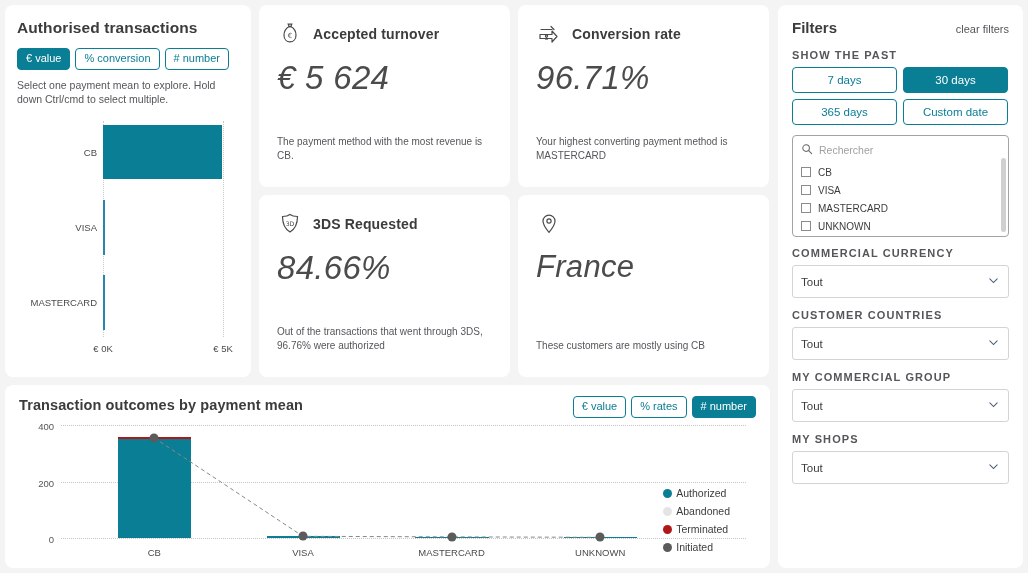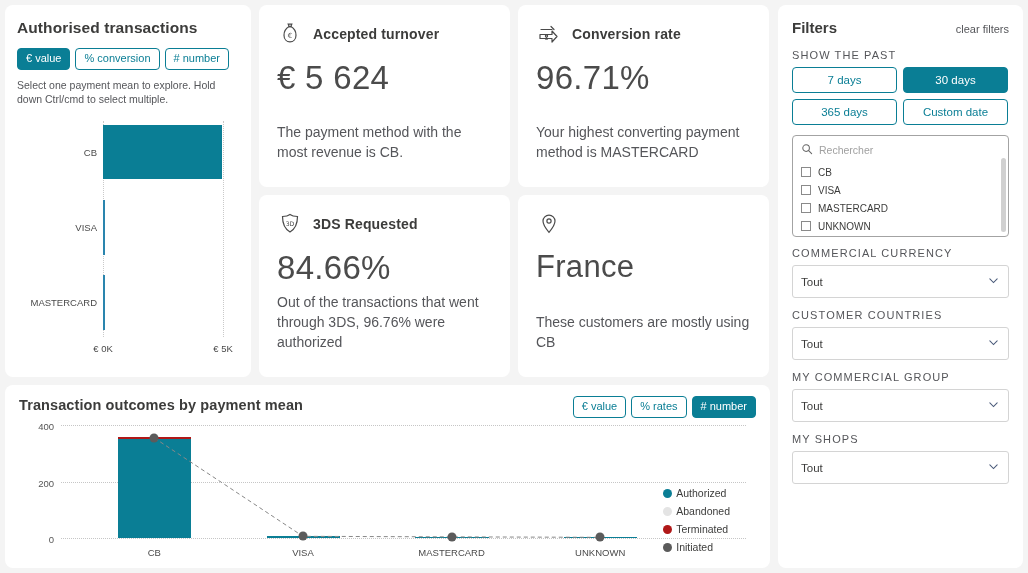--- a/index.html
+++ b/index.html
@@ -63,25 +63,25 @@
 
   
   .kpi-col { display: flex; flex-direction: column; gap: 8px; width: 251px; }
   .kpi-card { height: 182px; padding: 16px 18px; display: flex; flex-direction: column; }
   .kpi-head { display: flex; align-items: center; gap: 10px; margin-bottom: 14px; }
   .kpi-head .kpi-icon { width: 26px; height: 26px; flex: 0 0 26px; color: #4a4a4a; }
   .kpi-head .kpi-icon svg { display: block; width: 26px; height: 26px; }
   .kpi-title { font-size: 14px; font-weight: bold; color: #3c3c3b; letter-spacing: .15px; }
   .kpi-value {
     font-size: 33px; color: #4b4b4b; font-weight: normal;
-    line-height: 1.05; letter-spacing: .3px;
+    line-height: 1.05; letter-spacing: .3px; font-style: italic;
   }
   .kpi-value.country { font-size: 31px; }
   .kpi-sub {
-    margin-top: auto; font-size: 14px; color: #55565a; line-height: 1.42;
+    margin-top: auto; font-size: 10px; color: #55565a; line-height: 1.42;
     padding-bottom: 8px;
   }
 
   
   .outcomes-card { height: 183px; padding: 12px 14px 8px 14px; position: relative; }
   .outcomes-title {
     font-size: 14.5px; font-weight: bold; color: #3c3c3b; letter-spacing: .1px;
   }
   .outcomes-toggles { position: absolute; right: 14px; top: 11px; display: flex; gap: 5px; }
   .vchart { position: absolute; left: 14px; right: 14px; top: 40px; bottom: 6px; }
@@ -113,21 +113,21 @@
 
   
   .filters {
     width: 245px; padding: 14px 14px 10px 14px;
     display: flex; flex-direction: column;
   }
   .filters-head { display: flex; align-items: baseline; justify-content: space-between; margin-bottom: 13px; }
   .filters-title { font-size: 15px; font-weight: bold; color: #3c3c3b; }
   .clear-filters { font-size: 11px; color: #55565a; cursor: pointer; }
   .filter-label {
-    font-size: 11px; font-weight: normal; color: #55565a;
+    font-size: 11px; font-weight: bold; color: #55565a;
     letter-spacing: 1.1px; margin-bottom: 6px;
   }
   .daybtns { display: flex; flex-wrap: wrap; gap: 6px; margin-bottom: 10px; }
   .daybtn {
     width: 105px; text-align: center;
     border: 1px solid #0a7e95; border-radius: 4px;
     color: #0a7e95; background: #fff;
     font-size: 11.5px; padding: 6px 4px; cursor: pointer;
   }
   .daybtn.active { background: #0a7e95; color: #fff; }

